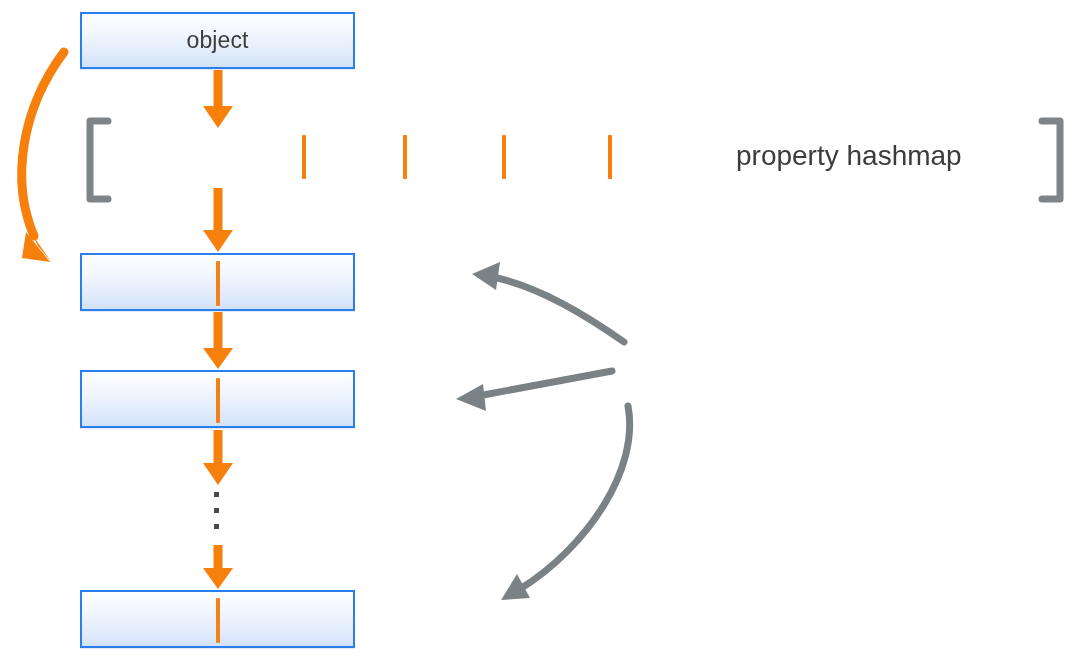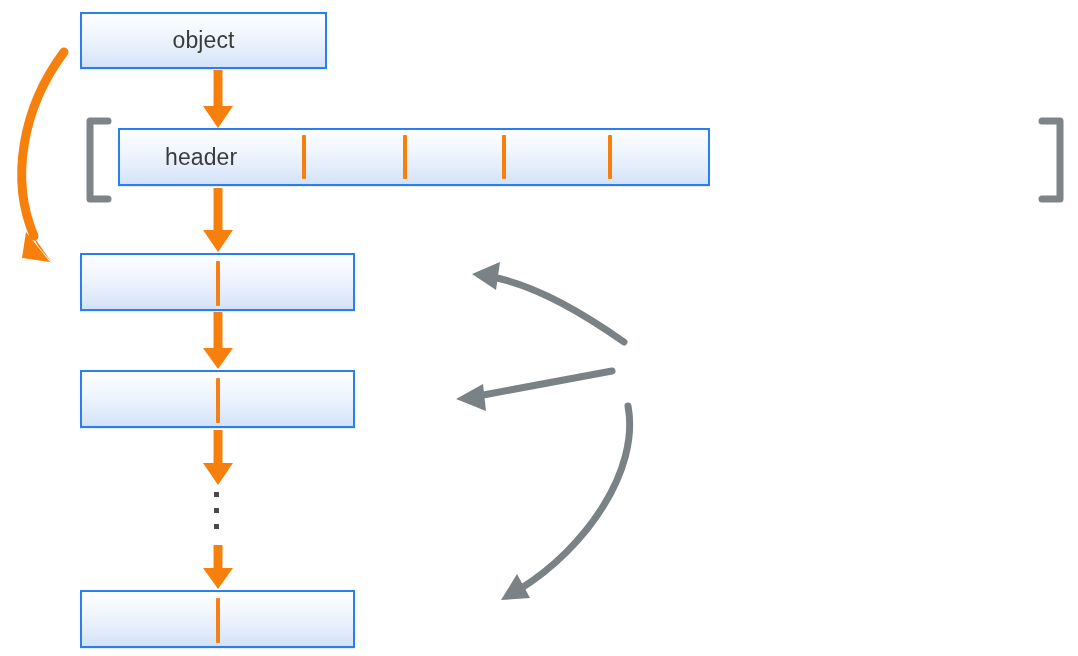--- a/index.html
+++ b/index.html
@@ -40,21 +40,21 @@
     font-size: 23px;
     color: #3b3b3b;
     font-family: "Liberation Sans", "DejaVu Sans", sans-serif;
     letter-spacing: 0.1px;
     white-space: nowrap;
   }
   
   #object-box {
     left: 80px;
     top: 12px;
-    width: 247px;
+    width: 275px;
     height: 57px;
   }
   
   #hashmap-row {
     left: 118px;
     top: 128px;
     width: 592px;
     height: 58px;
     justify-content: flex-start;
   }
@@ -190,23 +190,20 @@
     <g>
       <path d="M 628,406 C 640,470 586,548 520,589" fill="none" stroke="#7b8285" stroke-width="7" stroke-linecap="round"></path>
       <path d="M 501,600 L 517,574 L 530,598 Z" fill="#7b8285"></path>
     </g>
   </svg>
 
   <div class="node-box" id="object-box">
     <span class="node-label">object</span>
   </div>
 
-  <div class="node-box" id="hashmap-row">
-    <span class="node-label">header</span>
-  </div>
   <div id="hash-ticks">
       <span class="hash-tick" style="left: 302px; top: 135px;"></span>
       <span class="hash-tick" style="left: 403px; top: 135px;"></span>
       <span class="hash-tick" style="left: 502px; top: 135px;"></span>
       <span class="hash-tick" style="left: 608px; top: 135px;"></span>
     </div>
 
   <div class="node-box pair-box" id="pair-box-1">
     <span class="pair-divider"></span>
     <span class="node-label"></span>
@@ -221,15 +218,16 @@
     <span class="pair-divider"></span>
     <span class="node-label"></span>
   </div>
 
   <div id="ellipsis">
     <span class="dot"></span>
     <span class="dot"></span>
     <span class="dot"></span>
   </div>
 
+  <div class="free-label" id="hashmap-caption">property hashmap</div>
 
 
 </div>
 
 </body></html>

